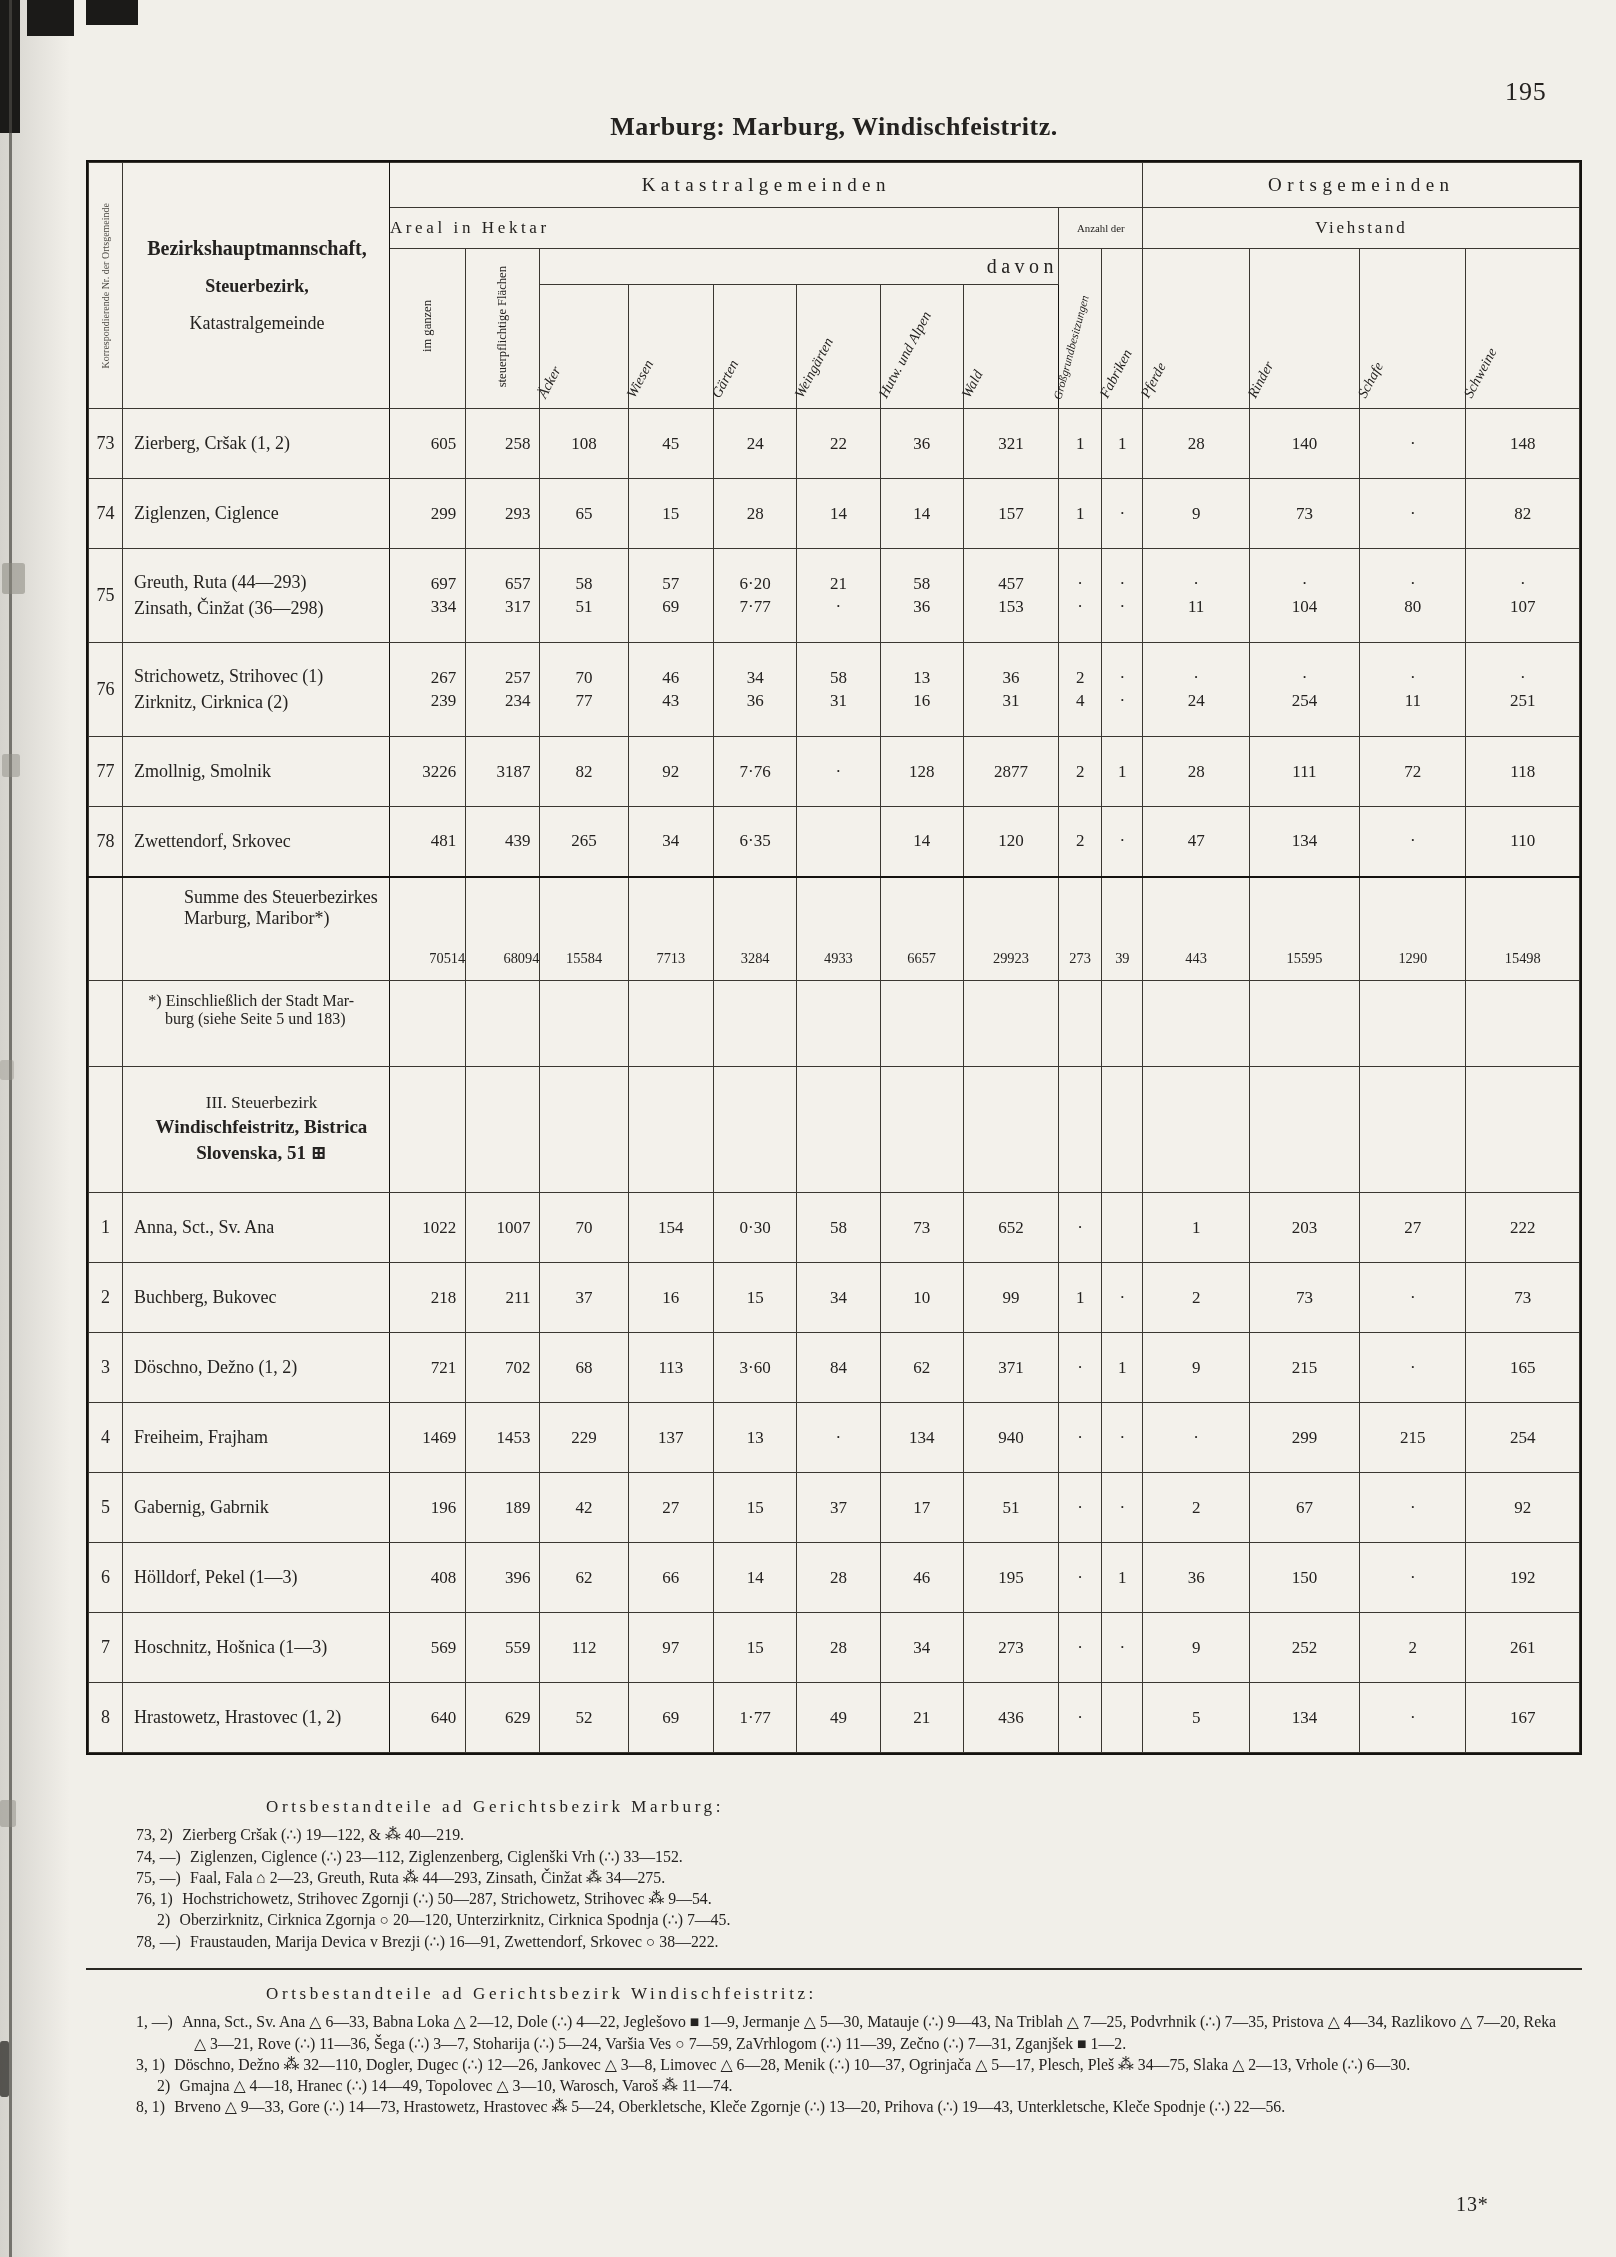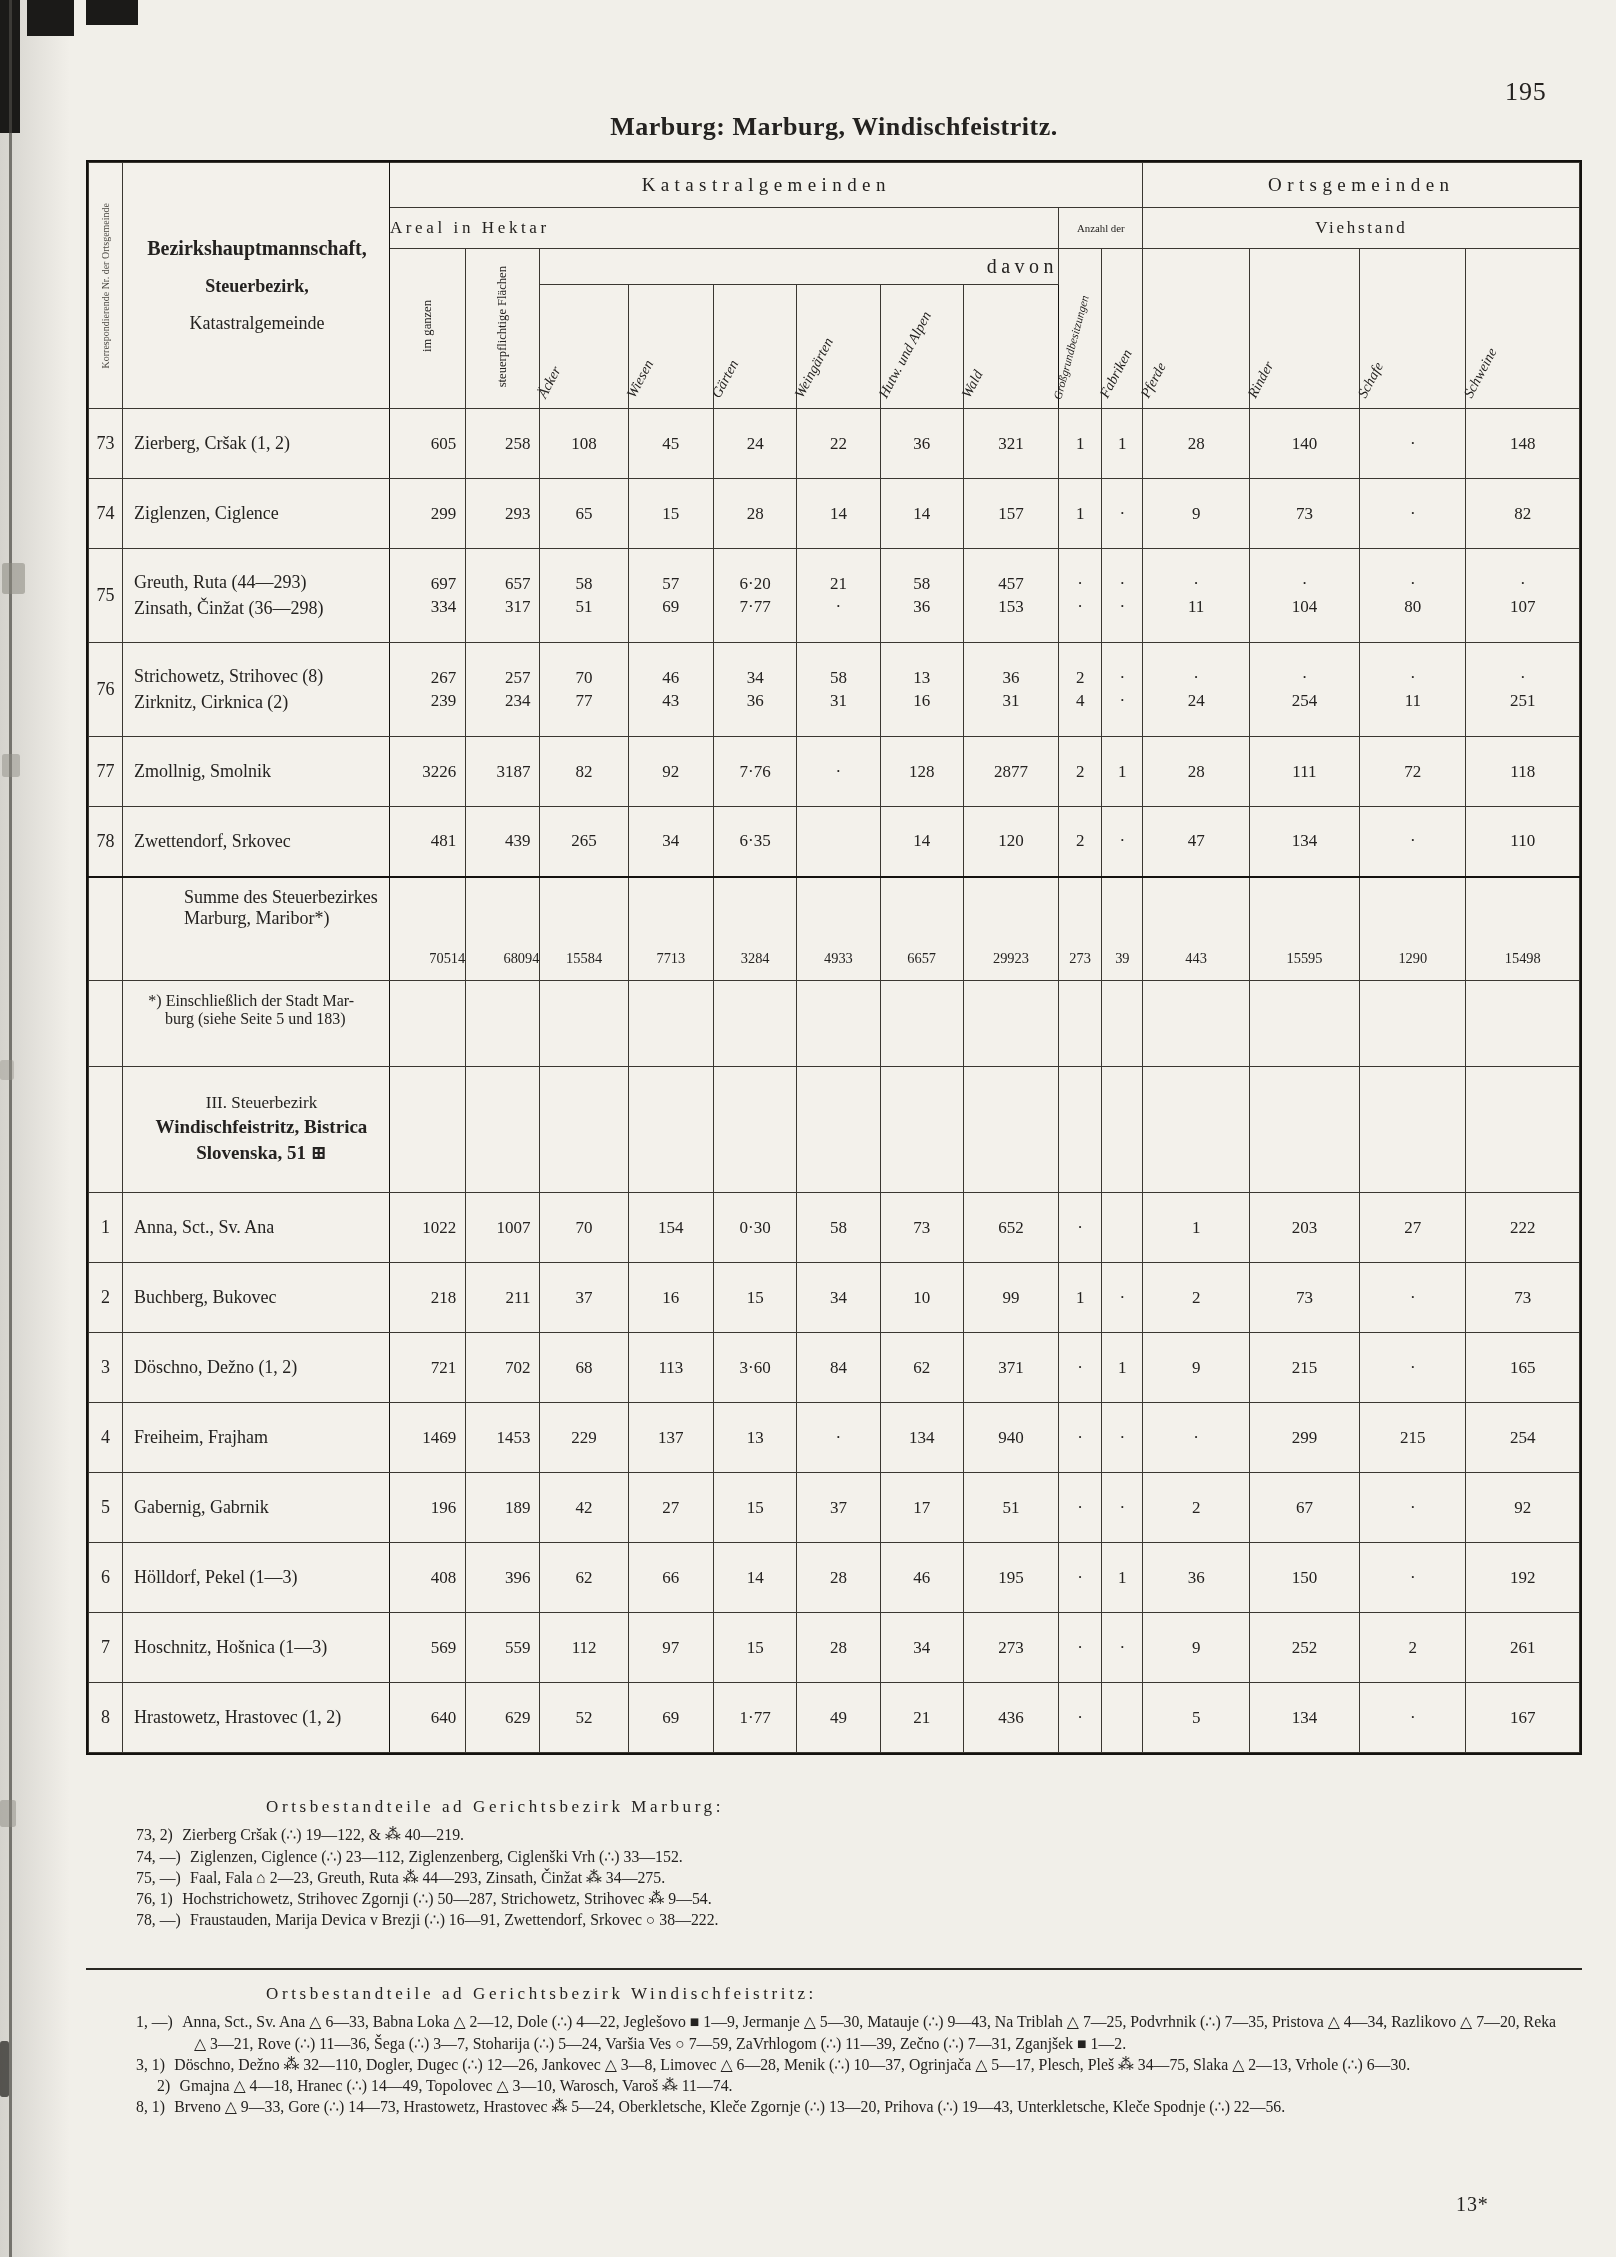--- a/index.html
+++ b/index.html
@@ -356,21 +356,21 @@
             <div class="val">80</div>
           </td>
           <td class="c num col13">
             <div class="val">·</div>
             <div class="val">107</div>
           </td>
         </tr>
         <tr class="r-data rh2 r-two">
           <td class="c nr">76</td>
           <td class="c name">
-            <div class="nm-line">Strichowetz, Strihovec (8)</div>
+            <div class="nm-line">Strichowetz, Strihovec (1)</div>
             <div class="nm-line">Zirknitz, Cirknica (2)</div>
           </td>
           <td class="c num col0">
             <div class="val">267</div>
             <div class="val">239</div>
           </td>
           <td class="c num col1">
             <div class="val">257</div>
             <div class="val">234</div>
           </td>
@@ -970,20 +970,21 @@
       </tbody>
   </table>
 </div>
 
 <div class="footnotes fn1">
     <div class="fn-heading">Ortsbestandteile ad Gerichtsbezirk Marburg:</div>
     <div class="fn-line"><span class="fn-label">73, 2)</span><span class="fn-text">&nbsp;Zierberg Cršak (∴) 19—122, &amp; ⁂ 40—219.</span></div>
     <div class="fn-line"><span class="fn-label">74, —)</span><span class="fn-text">&nbsp;Ziglenzen, Ciglence (∴) 23—112, Ziglenzenberg, Ciglenški Vrh (∴) 33—152.</span></div>
     <div class="fn-line"><span class="fn-label">75, —)</span><span class="fn-text">&nbsp;Faal, Fala ⌂ 2—23, Greuth, Ruta ⁂ 44—293, Zinsath, Činžat ⁂ 34—275.</span></div>
     <div class="fn-line"><span class="fn-label">76, 1)</span><span class="fn-text">&nbsp;Hochstrichowetz, Strihovec Zgornji (∴) 50—287, Strichowetz, Strihovec ⁂ 9—54.</span></div>
+    <div class="fn-line fn-ind"><span class="fn-label">2)</span><span class="fn-text">&nbsp;Oberzirknitz, Cirknica Zgornja ○ 20—120, Unterzirknitz, Cirknica Spodnja (∴) 7—45.</span></div>
     <div class="fn-line"><span class="fn-label">78, —)</span><span class="fn-text">&nbsp;Fraustauden, Marija Devica v Brezji (∴) 16—91, Zwettendorf, Srkovec ○ 38—222.</span></div>
   </div>
 <div class="fn-divider"></div>
 <div class="footnotes fn2">
     <div class="fn-heading">Ortsbestandteile ad Gerichtsbezirk Windischfeistritz:</div>
     <div class="fn-line"><span class="fn-label">1, —)</span><span class="fn-text">&nbsp;Anna, Sct., Sv. Ana △ 6—33, Babna Loka △ 2—12, Dole (∴) 4—22, Jeglešovo ■ 1—9, Jermanje △ 5—30, Matauje (∴) 9—43, Na Triblah △ 7—25, Podvrhnik (∴) 7—35, Pristova △ 4—34, Razlikovo △ 7—20, Reka △ 3—21, Rove (∴) 11—36, Šega (∴) 3—7, Stoharija (∴) 5—24, Varšia Ves ○ 7—59, ZaVrhlogom (∴) 11—39, Zečno (∴) 7—31, Zganjšek ■ 1—2.</span></div>
     <div class="fn-line"><span class="fn-label">3, 1)</span><span class="fn-text">&nbsp;Döschno, Dežno ⁂ 32—110, Dogler, Dugec (∴) 12—26, Jankovec △ 3—8, Limovec △ 6—28, Menik (∴) 10—37, Ogrinjača △ 5—17, Plesch, Pleš ⁂ 34—75, Slaka △ 2—13, Vrhole (∴) 6—30.</span></div>
     <div class="fn-line fn-ind"><span class="fn-label">2)</span><span class="fn-text">&nbsp;Gmajna △ 4—18, Hranec (∴) 14—49, Topolovec △ 3—10, Warosch, Varoš ⁂ 11—74.</span></div>
     <div class="fn-line"><span class="fn-label">8, 1)</span><span class="fn-text">&nbsp;Brveno △ 9—33, Gore (∴) 14—73, Hrastowetz, Hrastovec ⁂ 5—24, Oberkletsche, Kleče Zgornje (∴) 13—20, Prihova (∴) 19—43, Unterkletsche, Kleče Spodnje (∴) 22—56.</span></div>
   </div>

